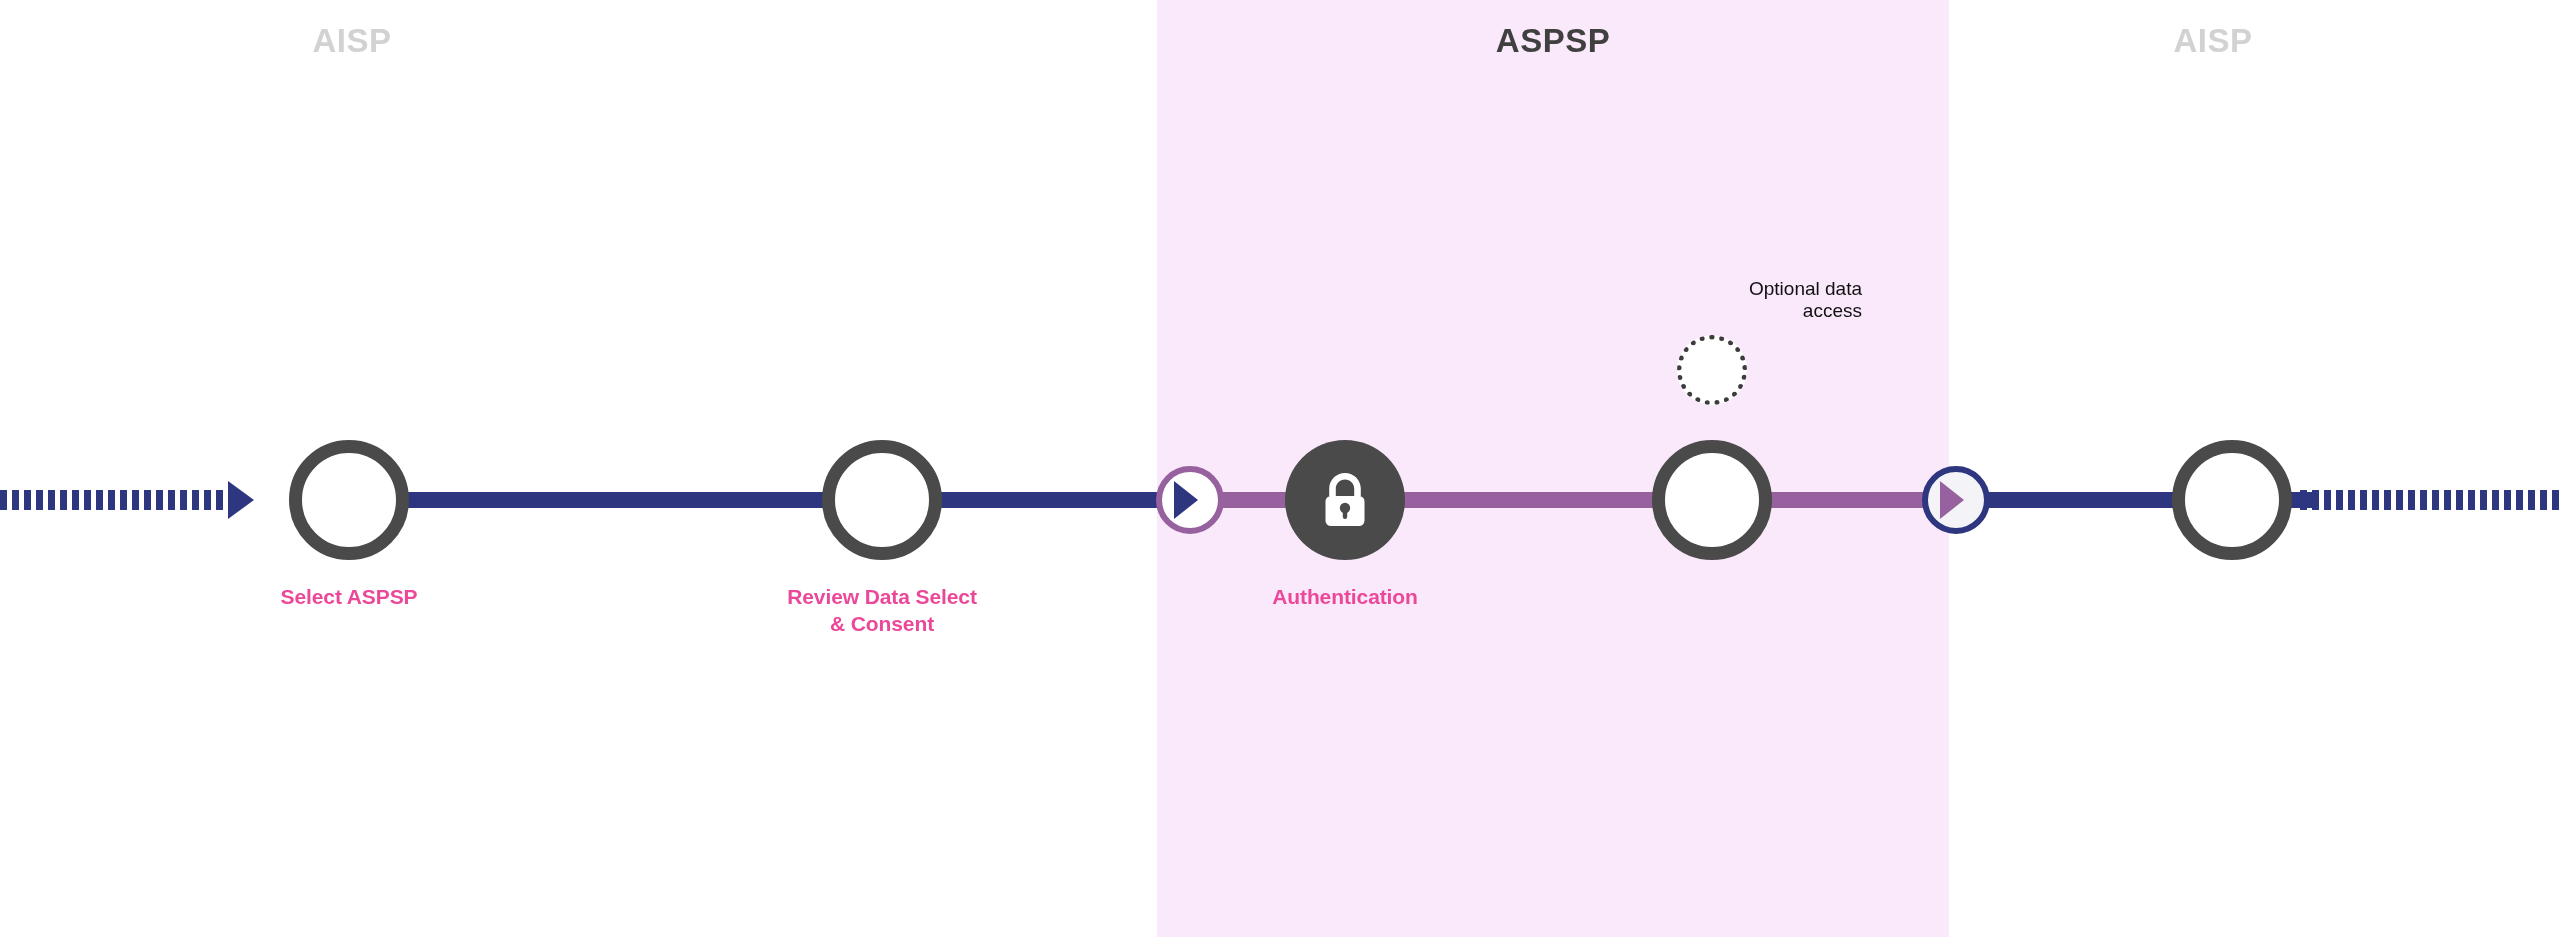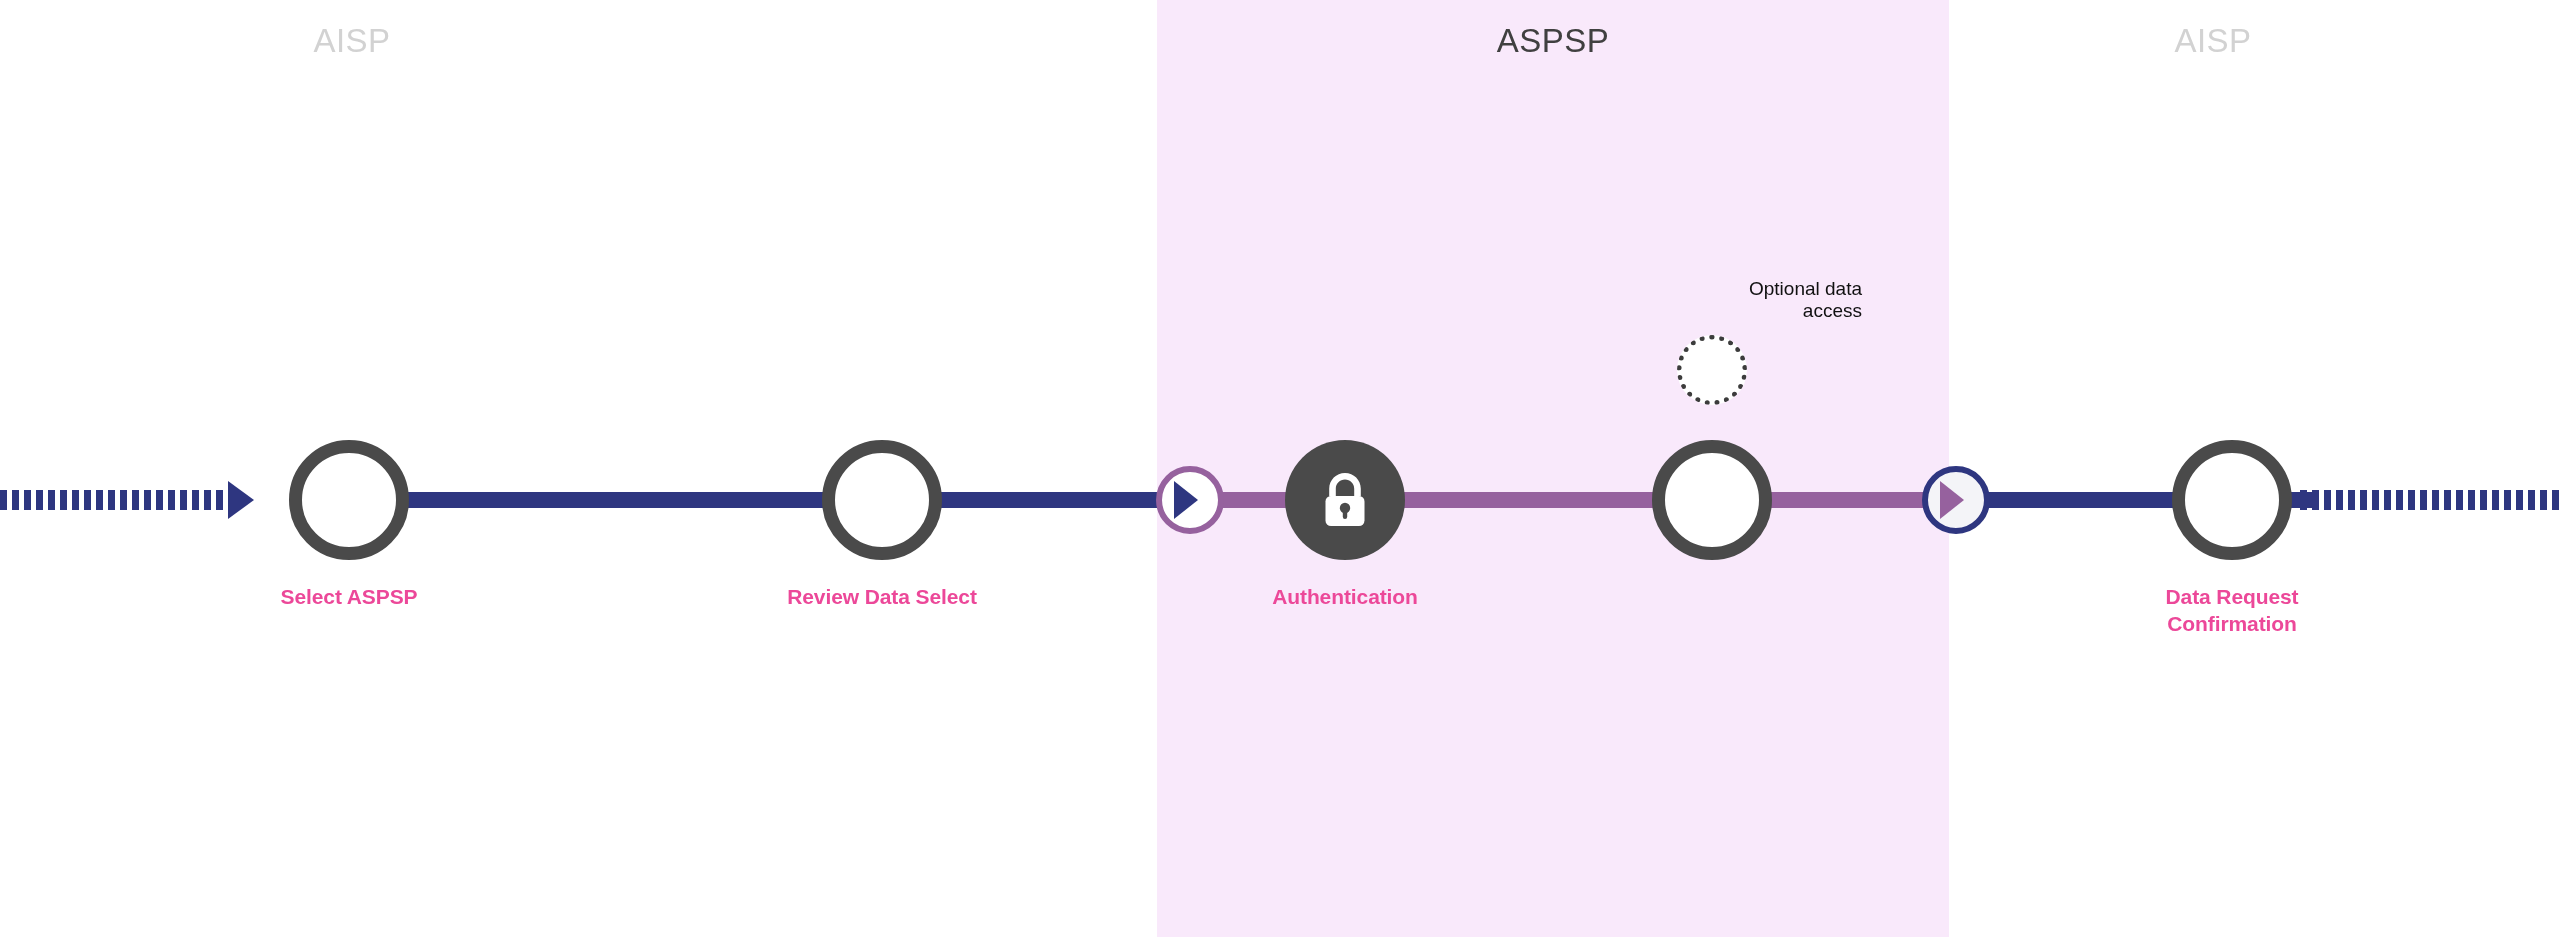--- a/index.html
+++ b/index.html
@@ -27,21 +27,21 @@
   .lane-band.aspsp {
     left: 1157px;
     width: 792px;
     background: #f9e9fb;
   }
   
   .lane-title {
     position: absolute;
     top: 22px;
     font-size: 33px;
-    font-weight: normal;
+    font-weight: bold;
     letter-spacing: 0.5px;
     text-align: right;
     white-space: nowrap;
     transform: translateX(-50%);
     user-select: none;
   }
   .lane-title.grey   { color: #d2d2d2; }
   .lane-title.mauve  { color: #404040; }
 
   
@@ -227,20 +227,21 @@
   </div>
   <div class="node-label" style="left:349px;">
     <span>Select ASPSP</span>
   </div>
 
   <div class="node" style="left:882px;">
     <div class="node-ring"></div>
   </div>
   <div class="node-label" style="left:882px;">
     <span>Review Data Select</span>
+    <span class="l2">&amp; Consent</span>
   </div>
 
   <div class="node" style="left:1345px;">
     <div class="node-filled">
       <span>
         <svg width="54" height="58" viewBox="0 0 54 58" aria-hidden="true">
           <path d="M27 2 C18.2 2 11.2 9.0 11.2 17.8 L11.2 25.5 L17.8 25.5 L17.8 17.8
                    C17.8 12.7 21.9 8.6 27 8.6 C32.1 8.6 36.2 12.7 36.2 17.8 L36.2 25.5
                    L42.8 25.5 L42.8 17.8 C42.8 9.0 35.8 2 27 2 Z" fill="#ffffff"></path>
           <rect x="7.5" y="25" width="39" height="30" rx="5.5" ry="5.5" fill="#ffffff"></rect>
@@ -254,18 +255,14 @@
     <span>Authentication</span>
   </div>
 
   <div class="node" style="left:1712px;">
     <div class="node-ring"></div>
   </div>
 
   <div class="node" style="left:2232px;">
     <div class="node-ring"></div>
   </div>
-  <div class="node-label" style="left:2232px;">
-    <span>Data Request</span>
-    <span class="l2">Confirmation</span>
-  </div>
 
 </div>
 
 </body></html>

